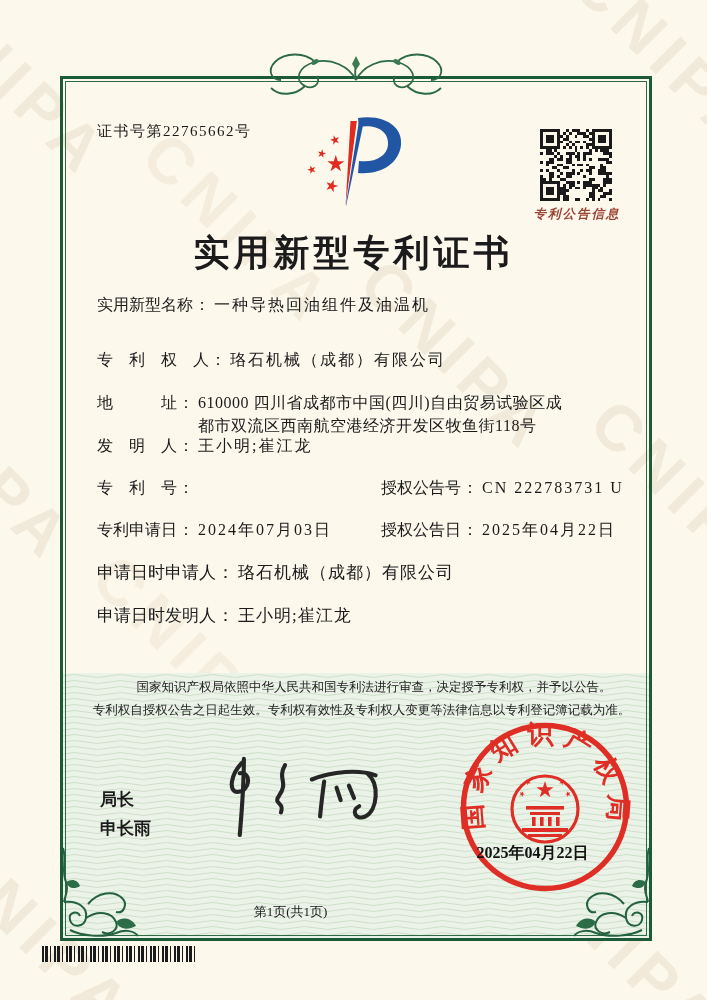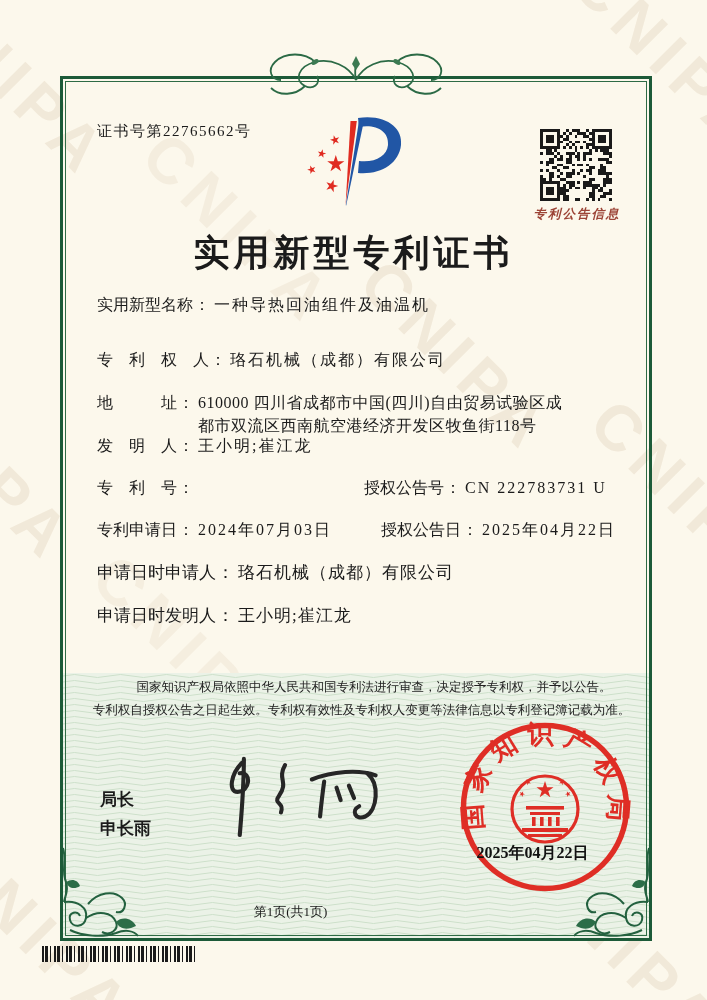--- a/index.html
+++ b/index.html
@@ -453,21 +453,21 @@
   </div>
   <div class="row" style="top:434px">
     <span class="lab">发　明　人</span>
       <span class="colon">：</span>
     <span class="val">王小明;崔江龙</span>
   </div>
   <div class="row" style="top:476px">
     <span class="lab">专　利　号</span>
       <span class="colon">：</span>
   </div>
-  <div class="row" style="top:476px;left:364px">
+  <div class="row" style="top:476px;left:381px">
     <span class="lab">授权公告号</span>
       <span class="colon">：</span>
     <span class="val">CN 222783731 U</span>
   </div>
   <div class="row" style="top:518px">
     <span class="lab">专利申请日</span>
       <span class="colon">：</span>
     <span class="val">2024年07月03日</span>
   </div>
   <div class="row" style="top:518px;left:381px">

